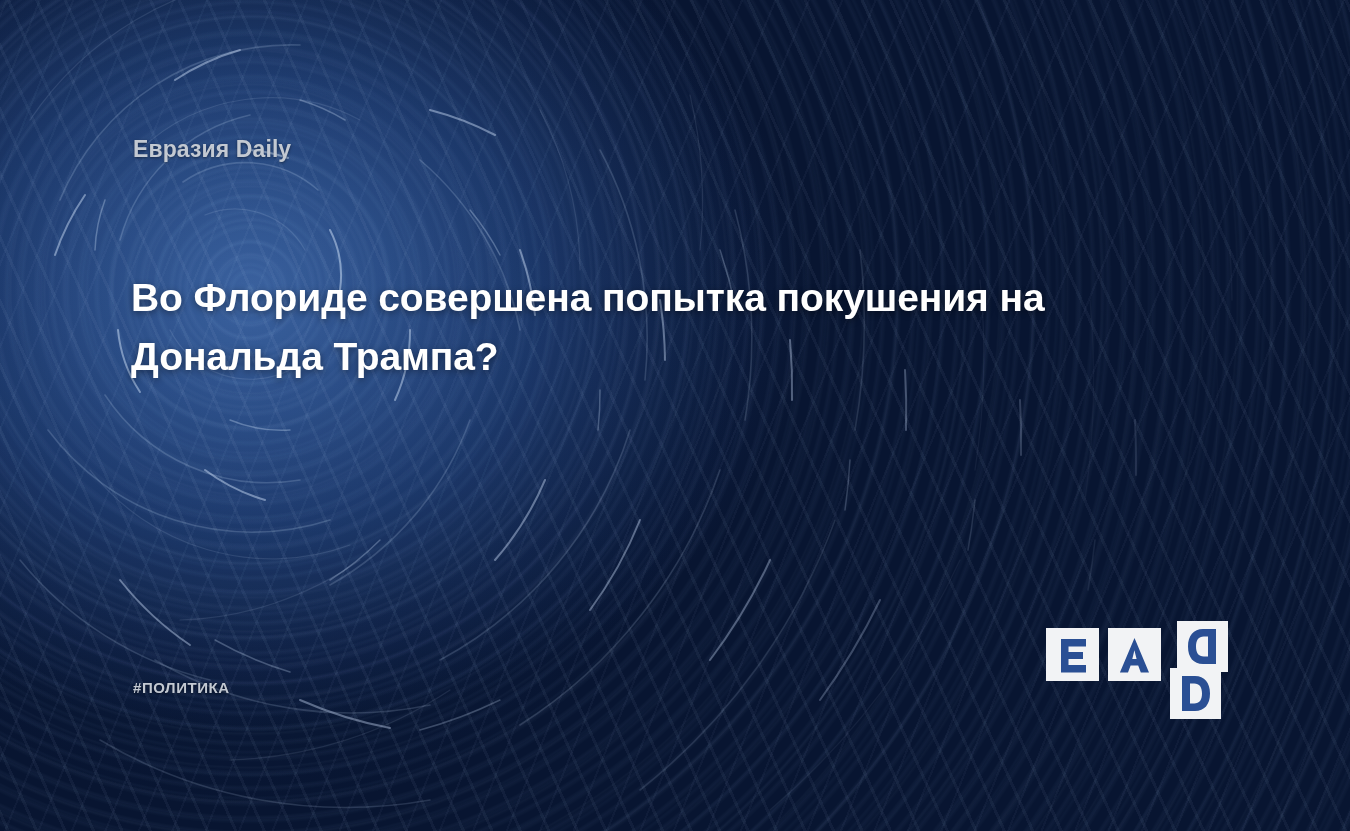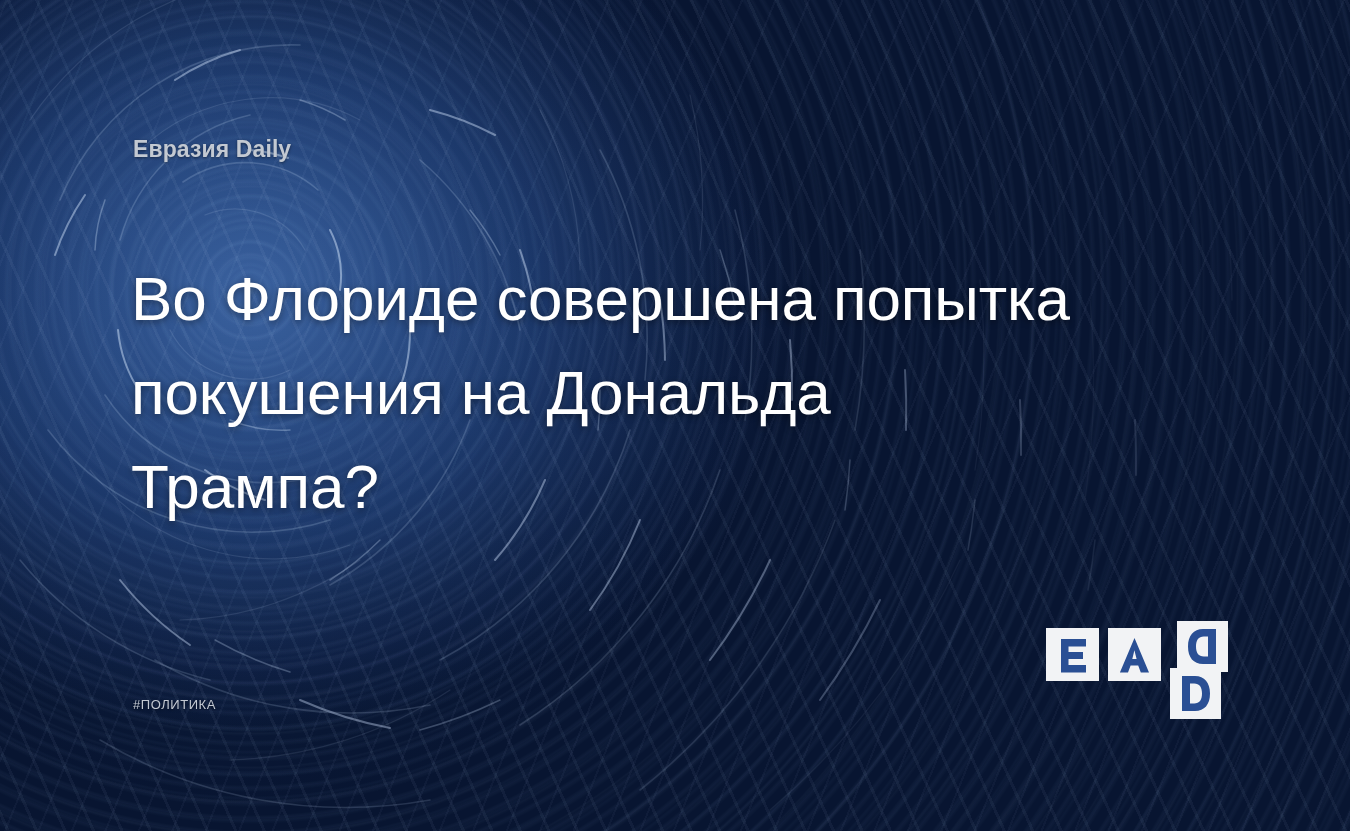--- a/index.html
+++ b/index.html
@@ -114,37 +114,37 @@
     font-weight: 700;
     letter-spacing: .1px;
     color: #c3c9d2;
     text-shadow: 0 1px 3px rgba(0,0,0,.45);
     white-space: nowrap;
   }
 
   .headline {
     position: absolute;
     left: 131px;
-    top: 252px;
+    top: 268px;
     width: 960px;
     margin: 0;
-    font-size: 62px;
-    font-weight: 400;
+    font-size: 39px;
+    font-weight: 700;
     line-height: 1.52;
     letter-spacing: -0.1px;
     color: #ffffff;
     text-shadow: 0 2px 7px rgba(0,0,0,.42);
   }
 
   .tag {
     position: absolute;
     left: 133px;
-    top: 697px;
-    font-size: 13px;
-    font-weight: 400;
+    top: 679px;
+    font-size: 15px;
+    font-weight: 700;
     letter-spacing: .55px;
     color: #c3c9d2;
     text-shadow: 0 1px 3px rgba(0,0,0,.45);
     white-space: nowrap;
   }
 
   
   .ea-logo {
     position: absolute;
     left: 1046px;

